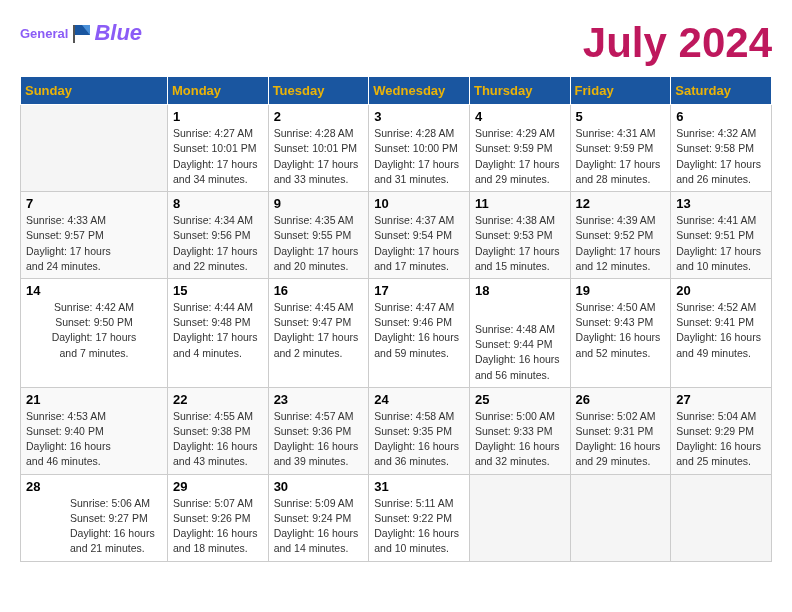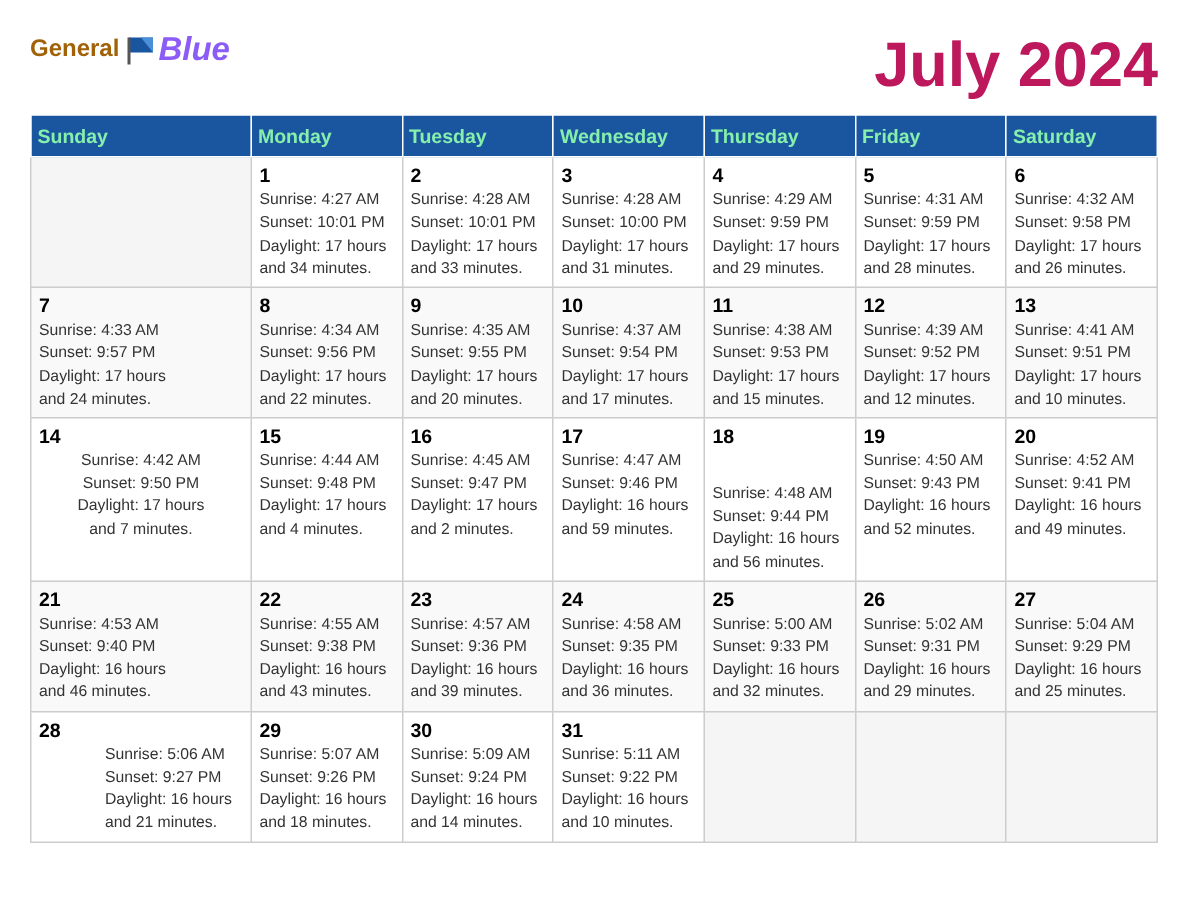--- a/index.html
+++ b/index.html
@@ -14,23 +14,23 @@
       display: flex;
       justify-content: space-between;
       align-items: flex-start;
       margin-bottom: 10px;
     }
     .logo {
       display: flex;
       align-items: center;
     }
     .logo-text-general {
-      font-size: 16px;
-      font-weight: bold;
-      color: #a16207;
+      font-size: 13px;
+      font-weight: bold;
+      color: #8b5cf6;
     }
     .logo-text-blue {
       font-size: 22px;
       font-weight: bold;
       color: #8b5cf6;
       font-style: italic;
     }
     .logo-icon {
       width: 24px;
       height: 24px;
@@ -49,21 +49,21 @@
       font-size: 16px;
       color: #555;
     }
     table {
       width: 100%;
       border-collapse: collapse;
       font-size: 11px;
     }
     thead tr th {
       background-color: #1a56a0;
-      color: #86efac;
+      color: #eab308;
       padding: 6px 4px;
       text-align: left;
       font-size: 13px;
       font-weight: bold;
       border: 1px solid #fff;
     }
     tbody tr td {
       border: 1px solid #ccc;
       vertical-align: top;
       padding: 4px 5px;

